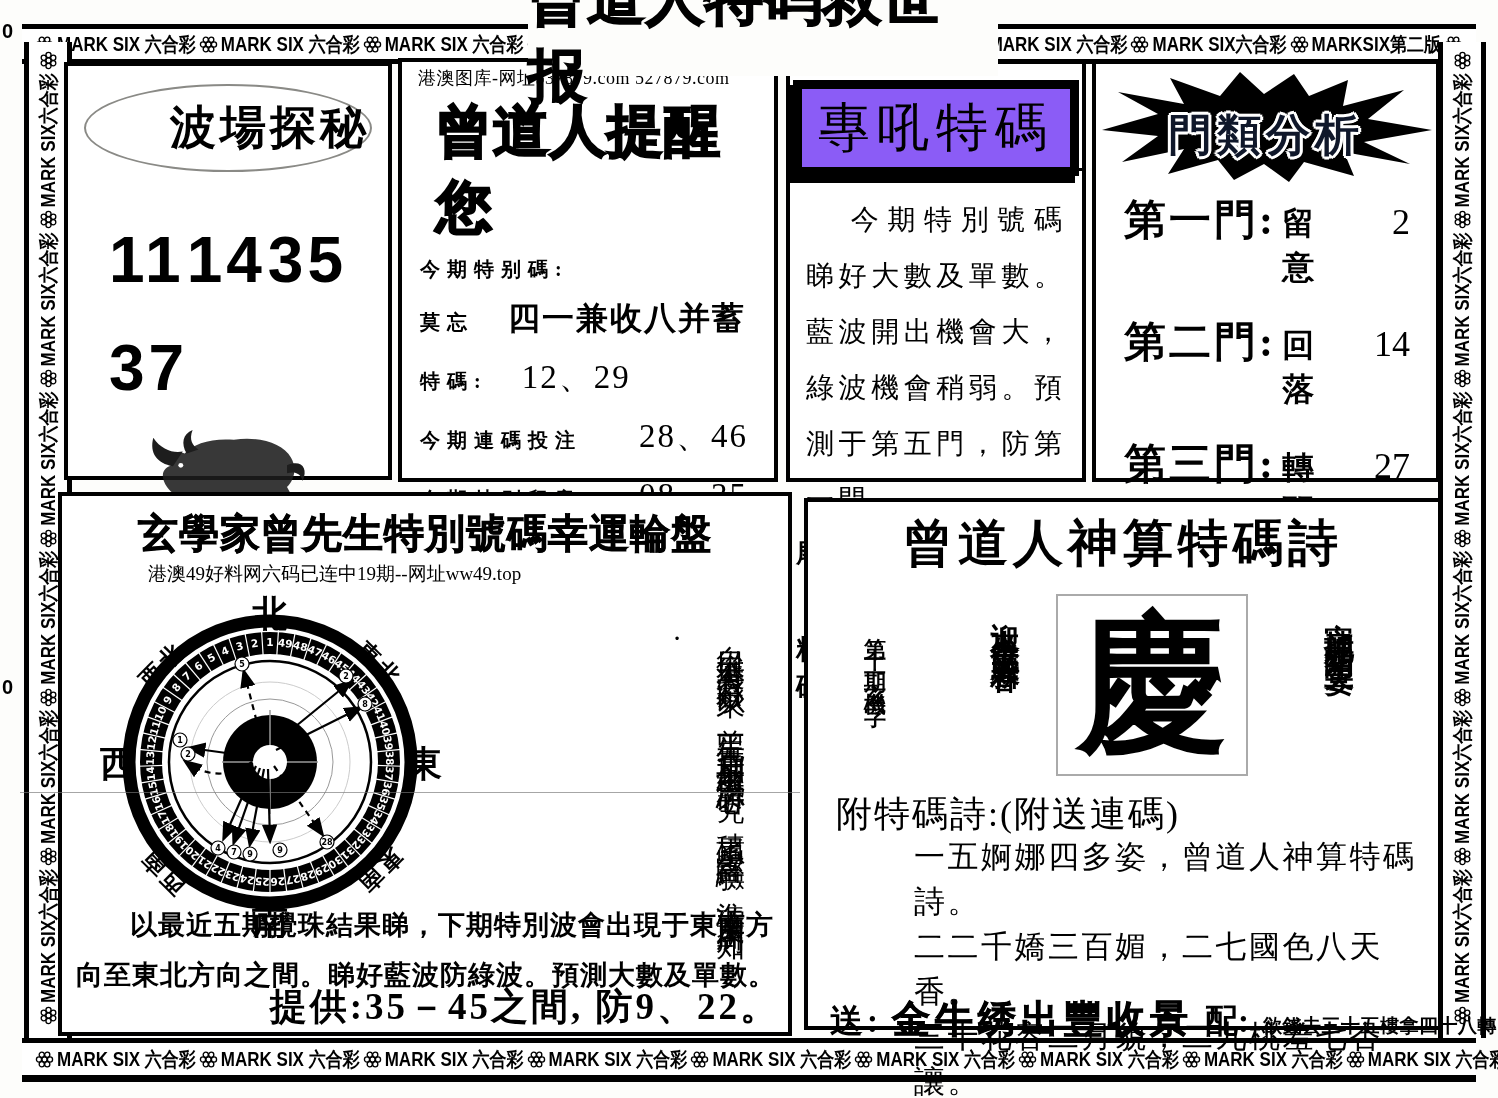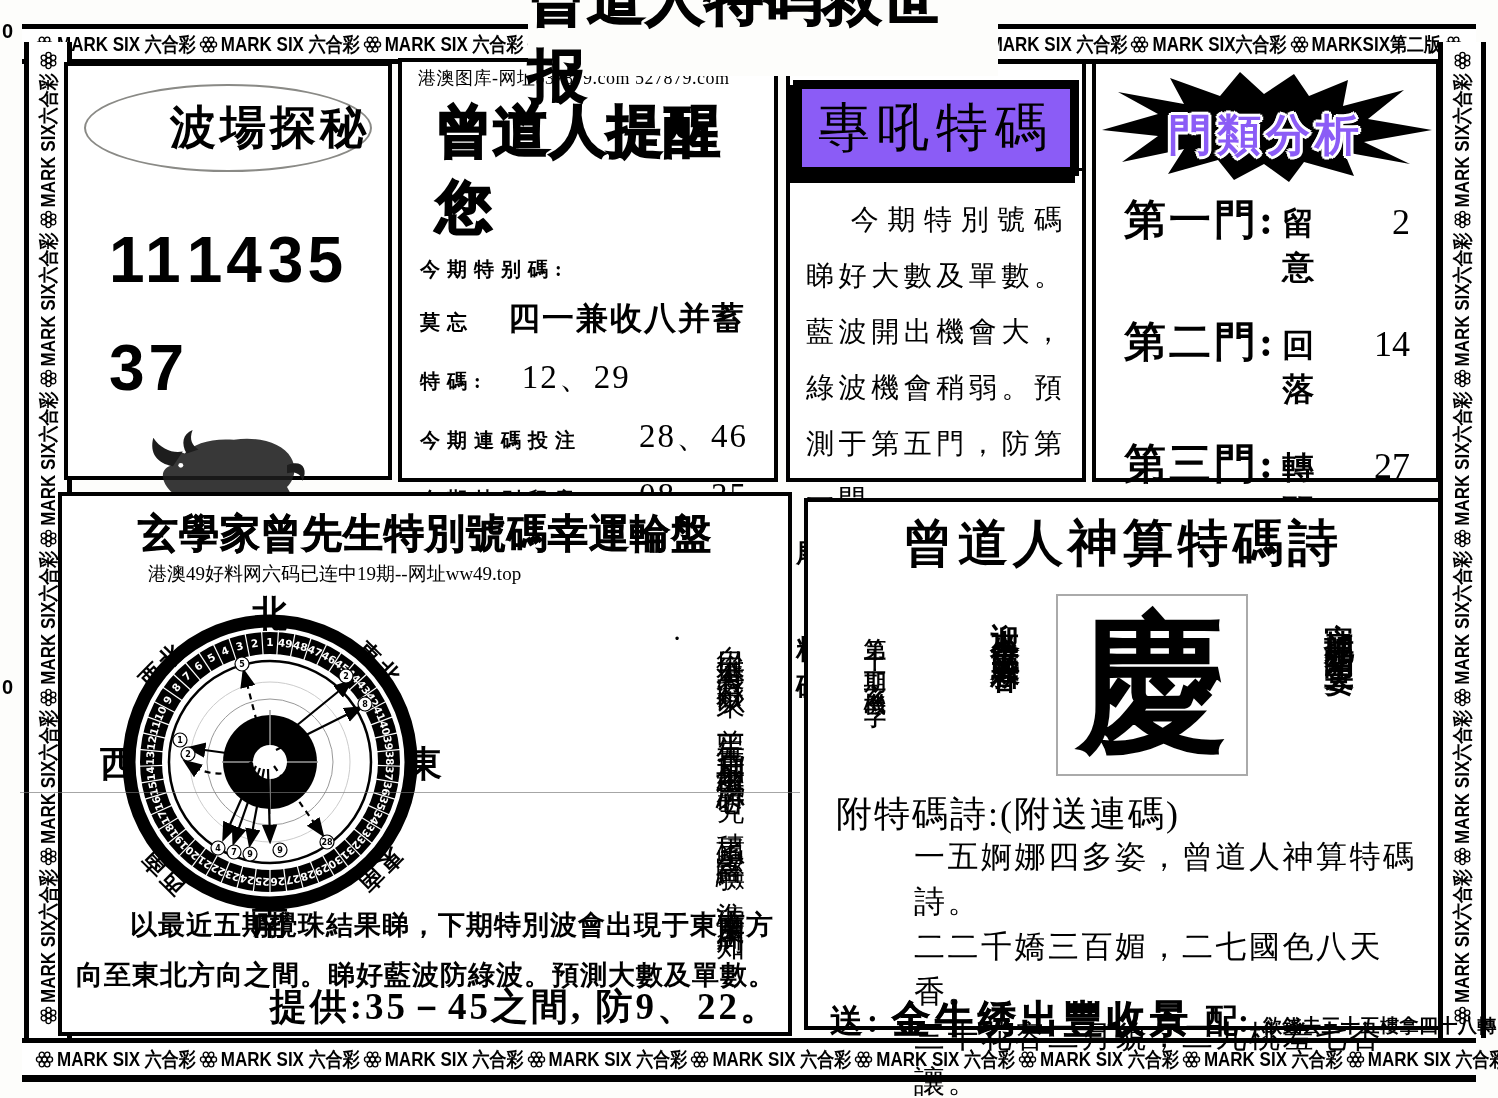--- a/index.html
+++ b/index.html
@@ -55,21 +55,21 @@
   .zh-oe{font-size:28px;font-weight:bold;margin-left:16px;}
   .zh-tv{font-size:30px;margin-left:20px;letter-spacing:3px;}
   .zh-tail2{padding-left:118px;}
   .zh-sel{display:flex;align-items:baseline;margin:10px 0 0 6px;}
   .zh-sv{font-size:30px;margin-left:14px;letter-spacing:2px;}
   
   #box-menlei{left:1092px;top:60px;width:348px;height:422px;}
   .burst{position:relative;height:122px;margin-top:6px;}
   .burst svg{position:absolute;left:0;top:0;}
   .burst-text{position:absolute;left:0;right:0;top:36px;text-align:center;font-size:44px;font-weight:bold;
-              letter-spacing:5px;color:#8b5cf6;
+              letter-spacing:5px;color:#0f172a;
               text-shadow:-3px 0 #fff,3px 0 #fff,0 -3px #fff,0 3px #fff,-2px -2px #fff,2px 2px #fff,2px -2px #fff,-2px 2px #fff;}
   .ml-row{display:flex;align-items:baseline;margin:0 26px 24px 28px;}
   .ml-label{width:176px;font-size:42px;font-weight:bold;letter-spacing:3px;}
   .ml-word{font-size:32px;font-weight:bold;letter-spacing:12px;}
   .ml-num{margin-left:auto;font-size:36px;width:54px;text-align:right;}
   
   #box-lunpan{left:58px;top:492px;width:734px;height:544px;}
   .lp-title{text-align:center;margin-top:10px;font-size:40px;font-weight:bold;letter-spacing:1px;-webkit-text-stroke:0.8px #000;}
   .lp-sub{margin:0 0 0 86px;font-size:19px;}
   #wheel-svg{position:absolute;left:22px;top:90px;}

